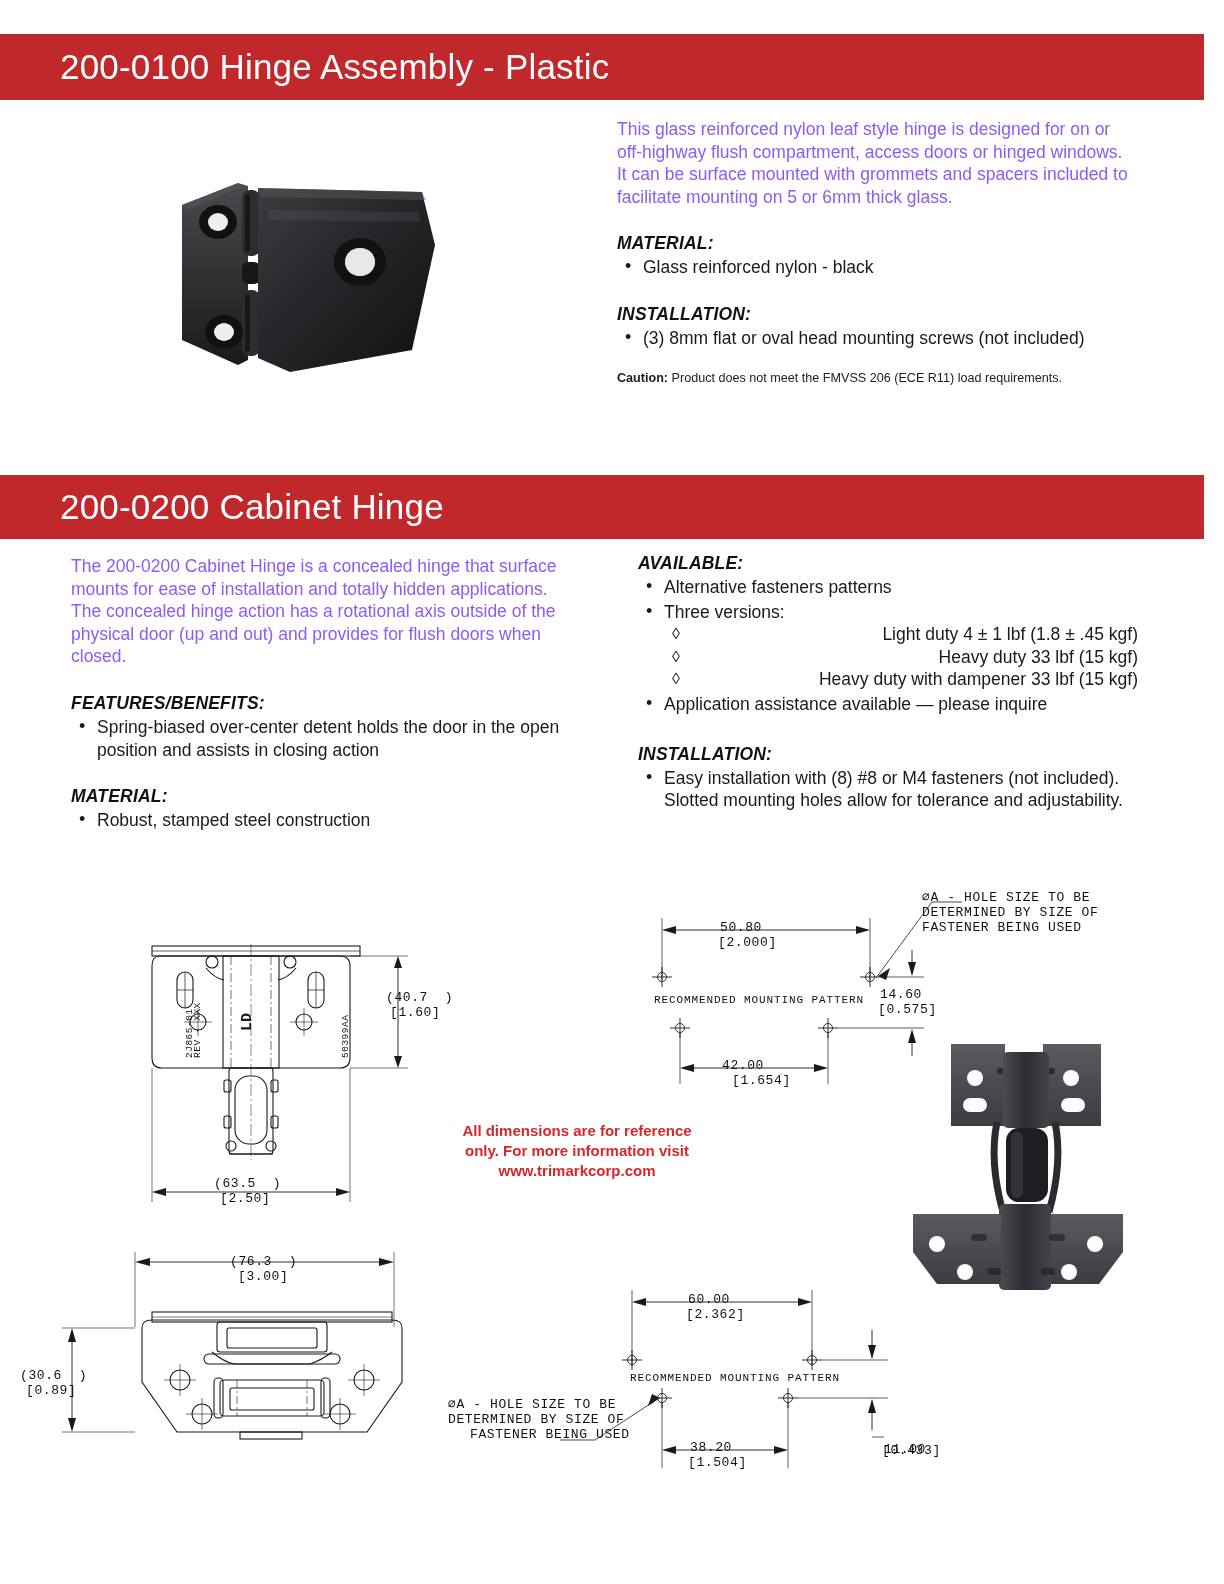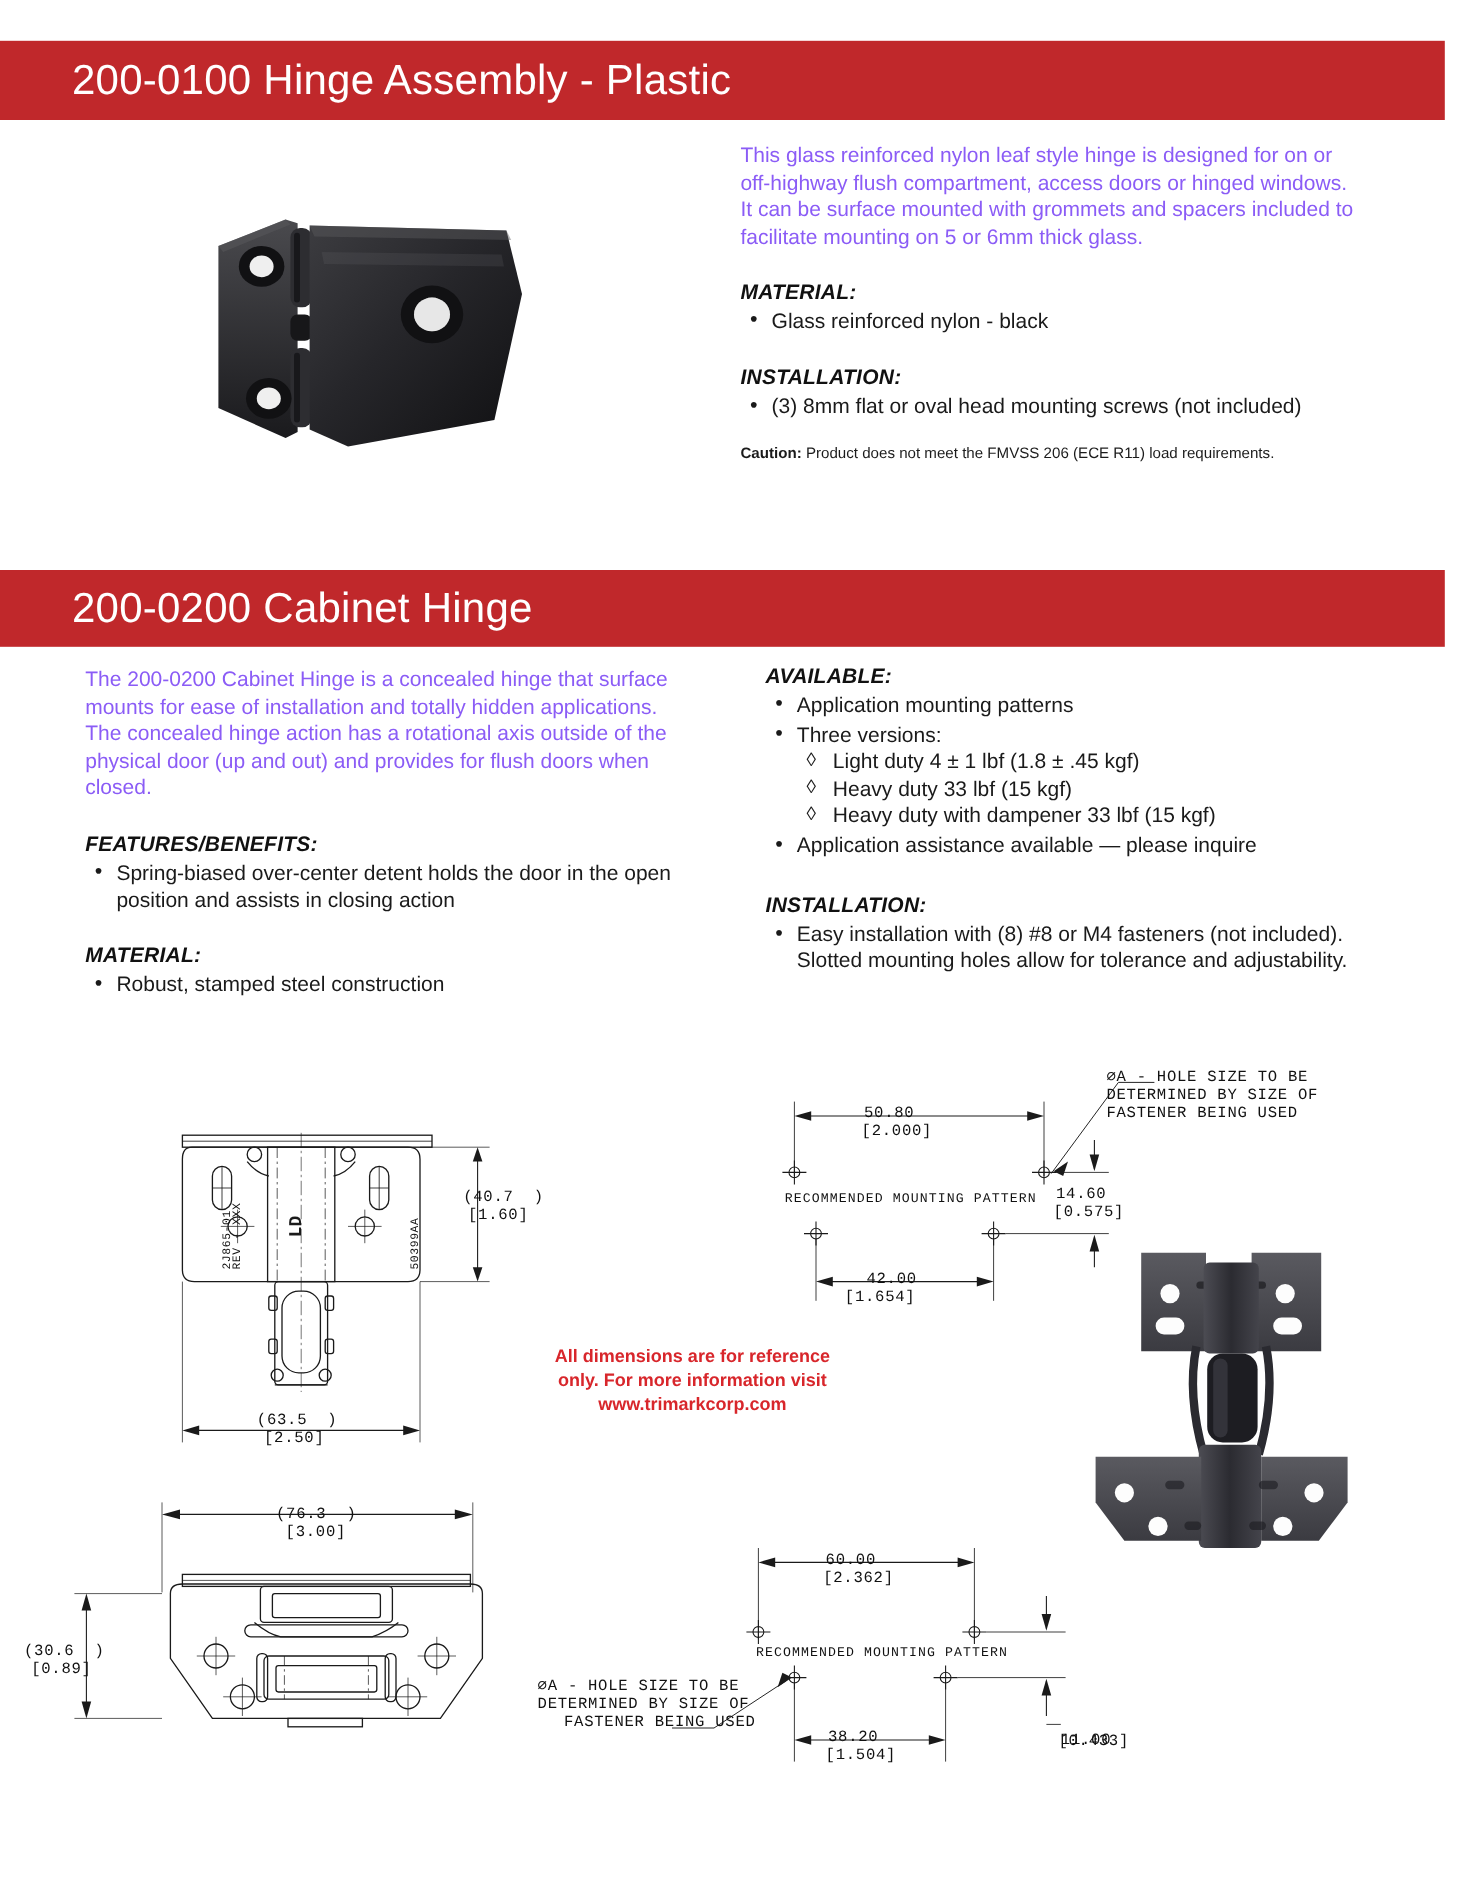--- a/index.html
+++ b/index.html
@@ -56,20 +56,21 @@
     content:"\2022";
     position:absolute;left:8px;top:-1px;
     font-size:18px;
   }
   ul.sub{margin:0;padding:0;list-style:none;}
   ul.sub li{
     position:relative;
     font-size:17.5px;
     line-height:22.6px;
     padding-left:56px;
+    text-align:right;
   }
   ul.sub li::before{
     content:"\25CA";
     position:absolute;left:34px;top:0px;
     font-size:16px;
   }
 
   
   #sec1-photo{position:absolute;left:150px;top:150px;width:310px;height:250px;}
   #sec1-text{position:absolute;left:617px;top:118px;width:512px;}
@@ -223,21 +224,21 @@
       <ul class="bul">
         <li>Robust, stamped steel construction</li>
       </ul>
     </div>
 
   </div>
 
   <div id="sec2-right">
     <div class="hdg">AVAILABLE:</div>
     <ul class="bul">
-      <li>Application mounting patterns</li>
+      <li>Alternative fasteners patterns</li>
       <li>Three versions:</li>
     </ul>
     <ul class="sub">
       <li>Light duty 4 ± 1 lbf (1.8 ± .45 kgf)</li>
       <li>Heavy duty 33 lbf (15 kgf)</li>
       <li>Heavy duty with dampener 33 lbf (15 kgf)</li>
     </ul>
     <ul class="bul">
       <li>Application assistance available — please inquire</li>
     </ul>
@@ -422,21 +423,21 @@
         <polygon points="48,196 62,192 62,200"></polygon>
         <polygon points="196,196 182,192 182,200"></polygon>
         <polygon points="280,104 276,90 284,90"></polygon>
         <polygon points="280,157 276,171 284,171"></polygon>
         <polygon points="246,104 258,96 254,108"></polygon>
       </g>
     </svg>
     <div class="dim" style="position:absolute;left:88px;top:48px;">50.80</div>
     <div class="dim" style="position:absolute;left:86px;top:63px;">[2.000]</div>
     <div class="dim" style="position:absolute;left:90px;top:186px;">42.00</div>
-    <div class="dim" style="position:absolute;left:72px;top:201px;">[1.654]</div>
+    <div class="dim" style="position:absolute;left:100px;top:201px;">[1.654]</div>
     <div class="dim" style="position:absolute;left:248px;top:115px;">14.60</div>
     <div class="dim" style="position:absolute;left:246px;top:130px;">[0.575]</div>
     <div class="dim-sm" style="position:absolute;left:22px;top:122px;">RECOMMENDED MOUNTING PATTERN</div>
     <div class="dim" style="position:absolute;left:290px;top:18px;">⌀A - HOLE SIZE TO BE</div>
     <div class="dim" style="position:absolute;left:290px;top:33px;">DETERMINED BY SIZE OF</div>
     <div class="dim" style="position:absolute;left:290px;top:48px;">FASTENER BEING USED</div>
   </div>
 
   <div class="dwg" style="left:893px;top:1022px;width:250px;height:290px;">
     <svg width="250" height="290" viewBox="0 0 250 290">

